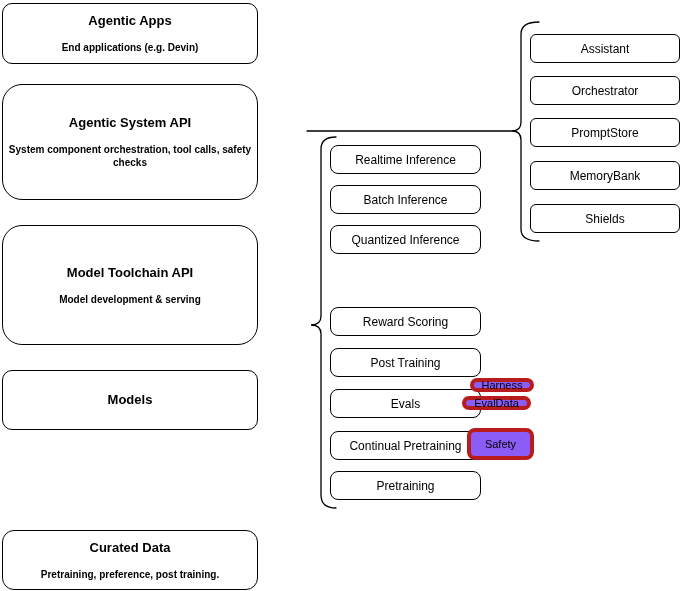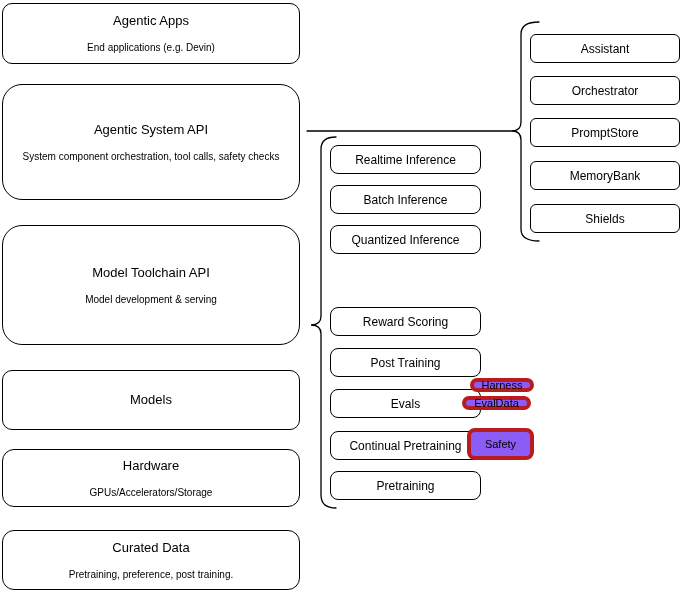--- a/index.html
+++ b/index.html
@@ -5,21 +5,21 @@
   html,body{margin:0;padding:0;background:#ffffff;}
   .canvas{
     position:relative;width:682px;height:591px;background:#ffffff;
     font-family:"Liberation Sans",sans-serif;color:#000;overflow:hidden;
   }
   .box{
     position:absolute;background:#ffffff;border:1px solid #000;
     display:flex;flex-direction:column;align-items:center;justify-content:center;
     text-align:center;box-sizing:border-box;z-index:1;
   }
-  .layer{left:2px;width:298px;}
+  .layer{left:2px;width:256px;font-weight:bold;}
   .layer .title{font-size:13px;line-height:16px;}
   .layer .subtitle{font-size:10px;line-height:13px;margin-top:12px;}
   .service{left:330px;width:151px;height:29px;border-radius:8px;font-size:12px;}
   .component{left:530px;width:150px;height:29px;border-radius:6px;font-size:12px;}
   .tag{
     position:absolute;background:#8b5cf6;border:4px solid #b91c1c;border-radius:8px;
     font-size:11px;line-height:12px;display:flex;align-items:center;justify-content:center;
     box-sizing:border-box;z-index:3;
   }
   .connectors{position:absolute;left:0;top:0;z-index:2;pointer-events:none;}
@@ -47,24 +47,20 @@
 
   <div class="box layer" style="top:225px;height:120px;border-radius:20px">
     <div class="title">Model Toolchain API</div>
     <div class="subtitle">Model development &amp; serving</div>
   </div>
 
   <div class="box layer" style="top:370px;height:60px;border-radius:10px">
     <div class="title">Models</div>
   </div>
 
-  <div class="box layer" style="top:449px;height:58px;border-radius:12px">
-    <div class="title">Hardware</div>
-    <div class="subtitle">GPUs/Accelerators/Storage</div>
-  </div>
 
   <div class="box service" style="top:145px">
     <span>Realtime Inference</span>
   </div>
 
   <div class="box layer" style="top:530px;height:60px;border-radius:12px">
     <div class="title">Curated Data</div>
     <div class="subtitle">Pretraining, preference, post training.</div>
   </div>
   <div class="box service" style="top:185px">

